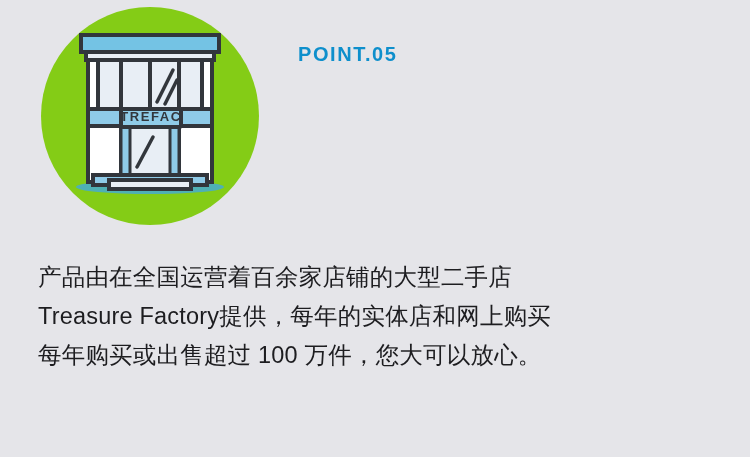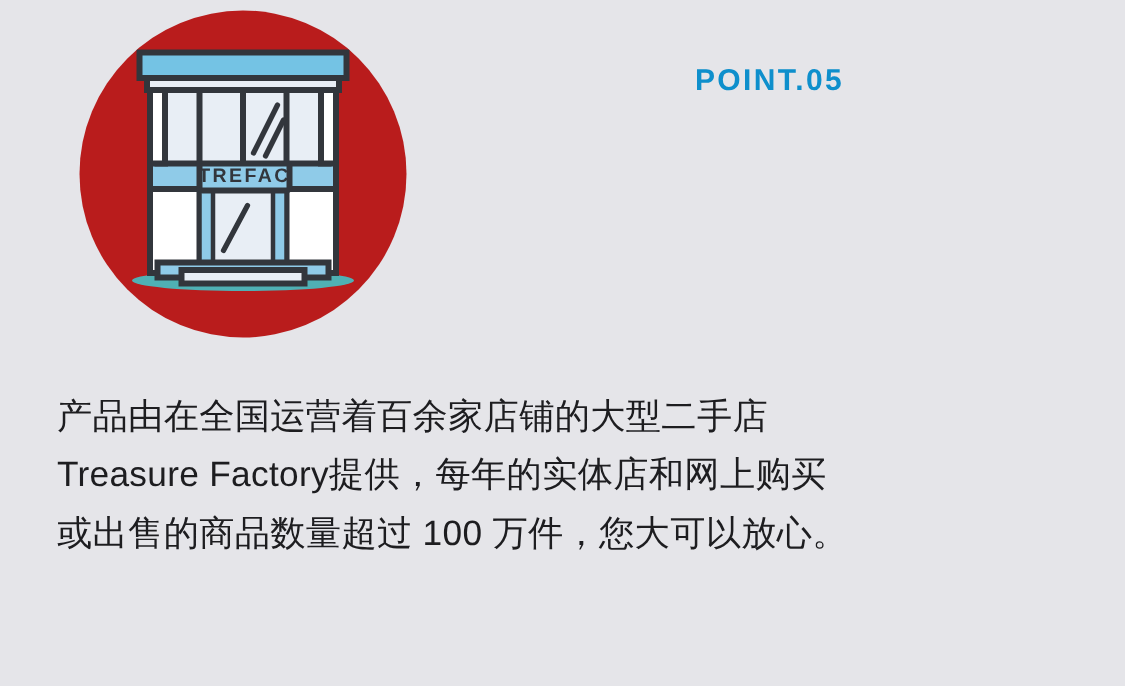--- a/index.html
+++ b/index.html
@@ -19,26 +19,26 @@
   .hero {
     position: absolute;
     left: 0;
     top: 0;
     width: 750px;
     height: 240px;
   }
 
   .badge-circle {
     position: absolute;
-    left: 53px;
+    left: 41px;
     top: 7px;
     width: 218px;
     height: 218px;
     border-radius: 50%;
-    background: #b91c1c;
+    background: #84cc16;
     overflow: hidden;
   }
 
   .badge-circle svg {
     display: block;
     width: 218px;
     height: 218px;
   }
 
   .headings {
@@ -48,21 +48,20 @@
     width: 430px;
   }
 
   .eyebrow {
     color: #0e8fcc;
     font-size: 20px;
     font-weight: bold;
     letter-spacing: 1.6px;
     line-height: 1;
     margin: 0 0 18px 0;
-    text-align: center;
   }
 
   .headline {
     color: #17171a;
     font-size: 31px;
     font-weight: bold;
     line-height: 1.32;
     letter-spacing: 0.5px;
     margin: 0;
     white-space: pre-line;
@@ -128,13 +127,13 @@
   </div>
 
   <div class="headings">
     <p class="eyebrow">POINT.05</p>
   </div>
 
 </div>
 
 <p class="body-copy">产品由在全国运营着百余家店铺的大型二手店
 Treasure Factory提供，每年的实体店和网上购买
-或出售的商品数量超过 100 万件，您大可以放心。</p>
+每年购买或出售超过 100 万件，您大可以放心。</p>
 
 </body></html>

